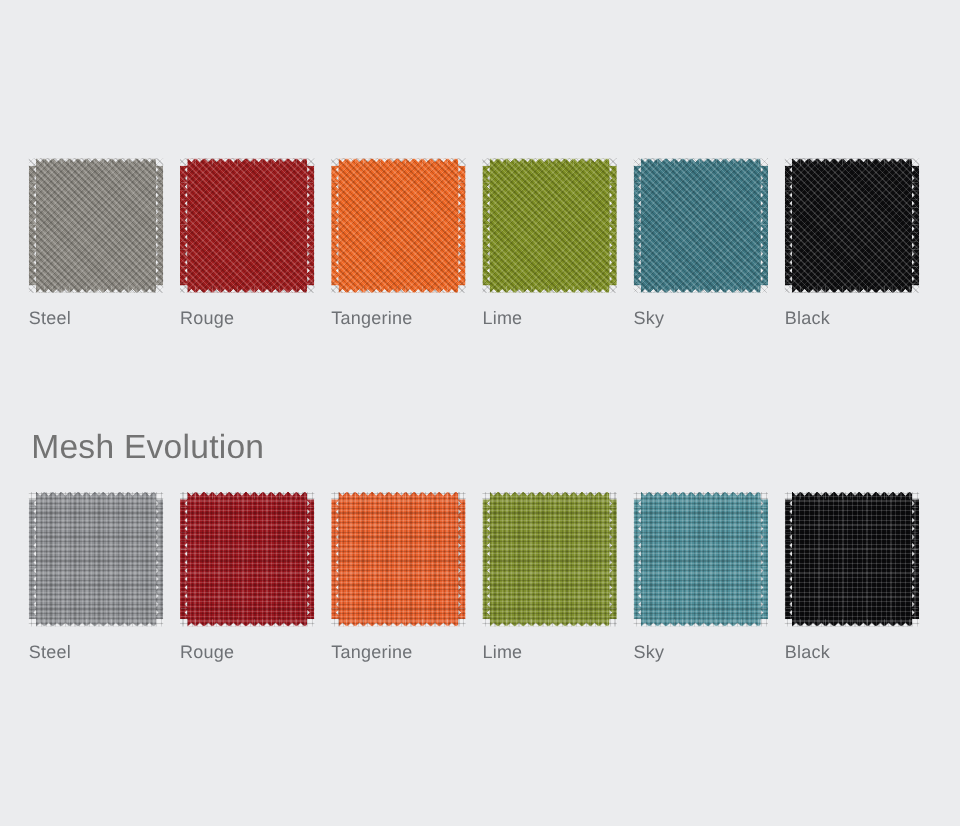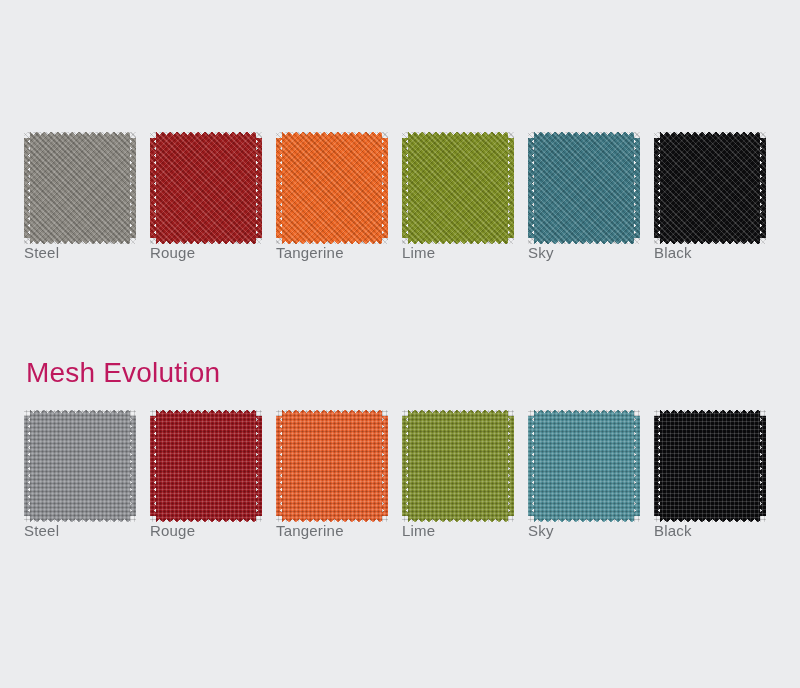--- a/index.html
+++ b/index.html
@@ -174,20 +174,21 @@
         rgba(0,0,0,0.16) 2px, rgba(0,0,0,0.16) 3px,
         rgba(0,0,0,0.00) 3px, rgba(0,0,0,0.00) 4px),
       repeating-linear-gradient(90deg,
         rgba(255,255,255,0.14) 0px, rgba(255,255,255,0.14) 1px,
         rgba(0,0,0,0.00) 1px, rgba(0,0,0,0.00) 2px,
         rgba(0,0,0,0.15) 2px, rgba(0,0,0,0.15) 3px,
         rgba(0,0,0,0.00) 3px, rgba(0,0,0,0.00) 4px);
   }
 
   .swatch-label {
+    margin-top: 13px;
     margin-left: 6px;
     font-family: "Liberation Sans", sans-serif;
     font-size: 15px;
     font-weight: 400;
     color: #6e7175;
     letter-spacing: 0.2px;
     line-height: 18px;
   }
 </style>
 </head>
@@ -267,21 +268,21 @@
           <div class="pink-edge pink-right" style="background-color: rgb(13, 13, 15);"></div>
           <div class="weave weave-tela"></div>
         </div>
         <div class="swatch-label" style="color: rgb(110, 113, 117);">Black</div>
       </div>
 
     </div>
   </div>
 
   <div class="section section-mesh">
-    <h2 class="section-title" style="color: #be185d;">Mesh Evolution</h2>
+    <h2 class="section-title" style="color: #737373;">Mesh Evolution</h2>
     <div class="swatch-row">
 
       <div class="swatch-cell">
         <div class="swatch" style="--c: #8e9094;">
           <div class="swatch-body" style="background-color: rgb(142, 144, 148);"></div>
           <div class="pink-edge pink-top" style="background-color: rgb(142, 144, 148);"></div>
           <div class="pink-edge pink-bottom" style="background-color: rgb(142, 144, 148);"></div>
           <div class="pink-edge pink-left" style="background-color: rgb(142, 144, 148);"></div>
           <div class="pink-edge pink-right" style="background-color: rgb(142, 144, 148);"></div>
           <div class="weave weave-mesh"></div>

